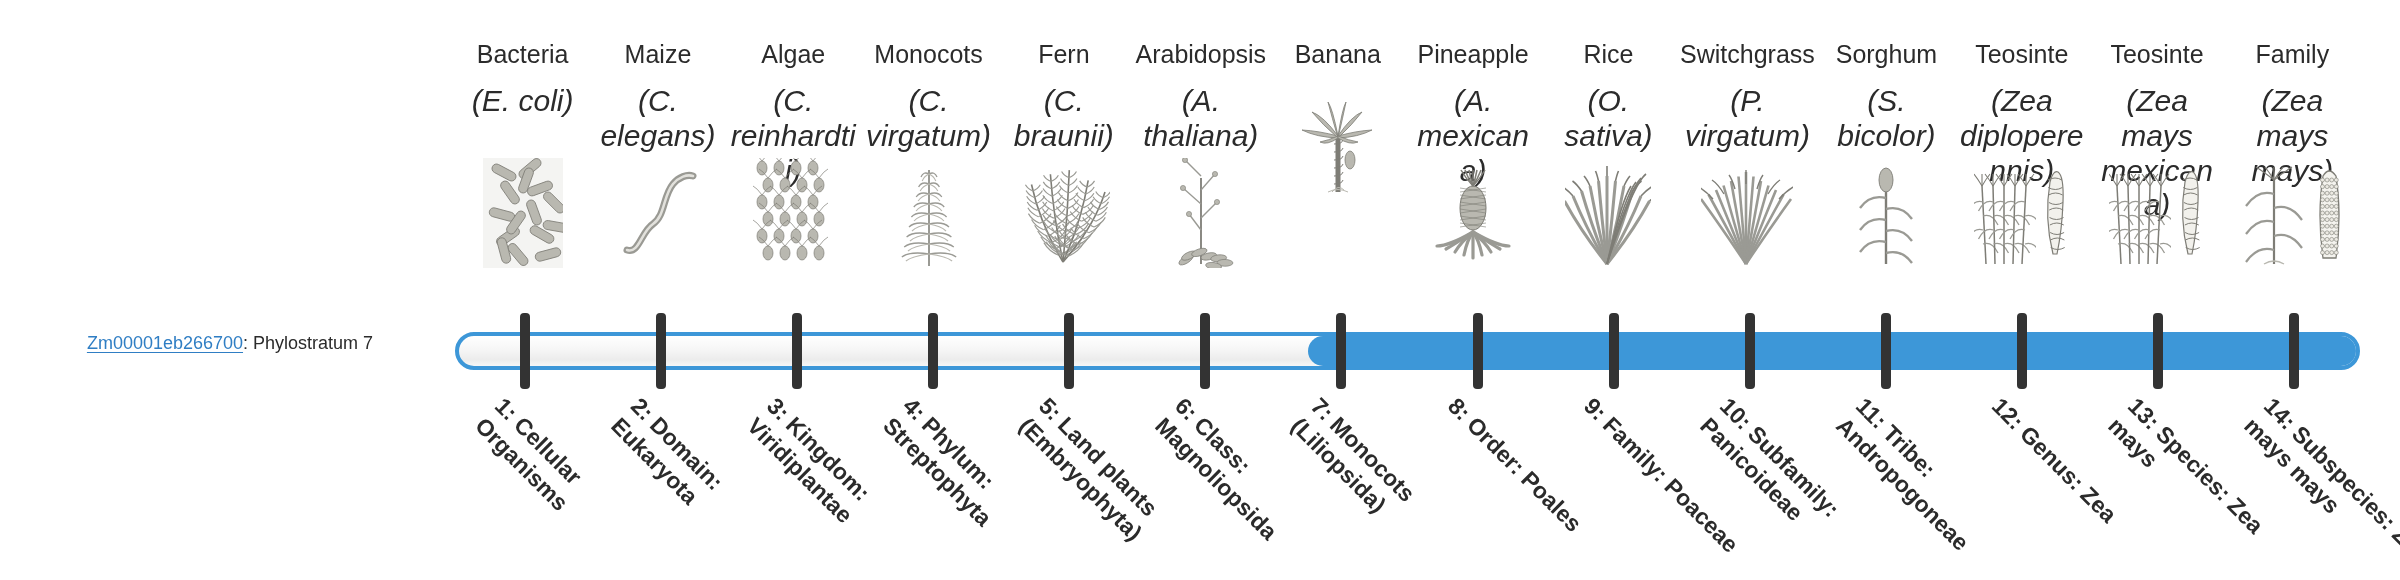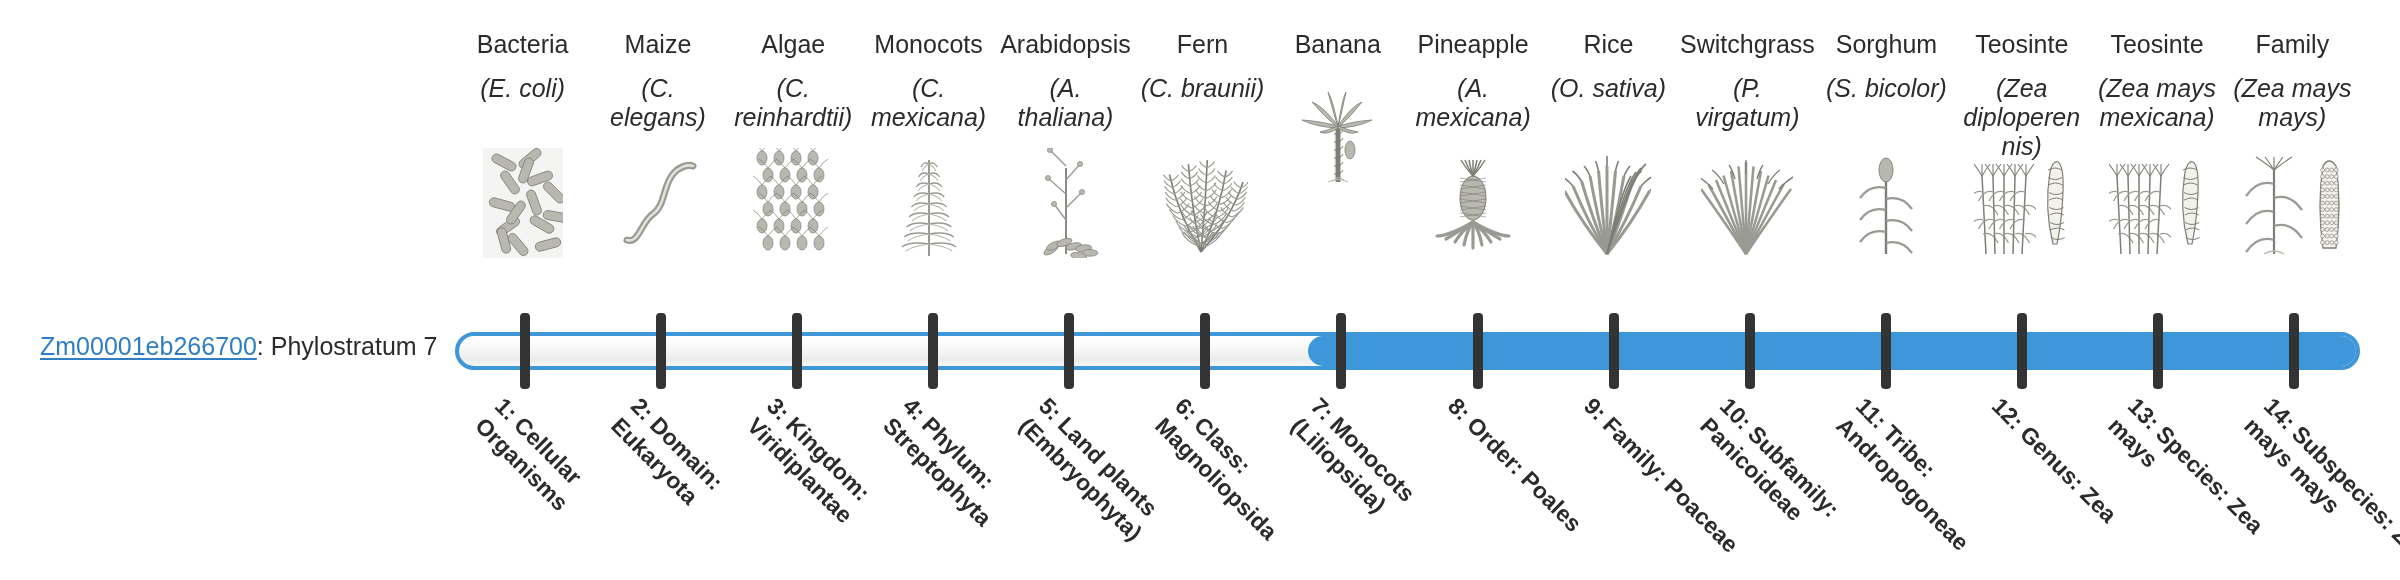--- a/index.html
+++ b/index.html
@@ -16,38 +16,38 @@
     height: 580px;
     background: #ffffff;
   }
 
   
   #gene-label {
     position: absolute;
     left: 40px;
     top: 334px;
     width: 380px;
-    text-align: left;
-    font-size: 25px;
+    text-align: center;
+    font-size: 18px;
     color: #2b2b2b;
     white-space: nowrap;
     line-height: 1;
   }
   #gene-label .gene-id {
     color: #2f7ec4;
     text-decoration: underline;
     text-underline-offset: 3px;
     cursor: pointer;
   }
 
   
   #columns {
     position: absolute;
     left: 455px;
-    top: 30px;
+    top: 40px;
     width: 1905px;
     height: 270px;
     display: grid;
     grid-template-columns: repeat(14, 1fr);
   }
   .col {
     position: relative;
     display: flex;
     flex-direction: column;
     align-items: center;
@@ -55,21 +55,21 @@
   }
   .common-name {
     font-size: 25px;
     color: #2b2b2b;
     line-height: 1.18;
     text-align: center;
     height: 32px;
   }
   .sci-name {
     margin-top: 12px;
-    font-size: 25px;
+    font-size: 30px;
     font-style: italic;
     color: #2b2b2b;
     line-height: 1.16;
     text-align: center;
     height: 62px;
     word-break: break-word;
   }
   .art {
     margin-top: 4px;
     height: 118px;
@@ -243,21 +243,21 @@
             <path d="M33 88 q -5 -7, -9 -9 M33 88 q 5 -7, 9 -9" fill="none" stroke="#7e7d76" stroke-width="0.7"></path>
             <ellipse cx="50" cy="95" rx="5" ry="7" fill="#b9b8b0" stroke="#7e7d76" stroke-width="0.7"></ellipse>
             <path d="M50 88 q -5 -7, -9 -9 M50 88 q 5 -7, 9 -9" fill="none" stroke="#7e7d76" stroke-width="0.7"></path>
             <ellipse cx="67" cy="95" rx="5" ry="7" fill="#b9b8b0" stroke="#7e7d76" stroke-width="0.7"></ellipse>
             <path d="M67 88 q -5 -7, -9 -9 M67 88 q 5 -7, 9 -9" fill="none" stroke="#7e7d76" stroke-width="0.7"></path>
           </svg>
         </div>
       </div>
       <div class="col">
         <div class="common-name">Monocots</div>
-        <div class="sci-name">(C. mexicana)</div>
+        <div class="sci-name">(C. virgatum)</div>
         <div class="art">
           <svg width="80" height="110" viewBox="0 0 80 110">
             <path d="M40 108 L40 12" stroke="#9a9a94" stroke-width="2"></path>
             <path d="M40 16 q -5.6 -3, -8 3" fill="none" stroke="#9a9a94" stroke-width="1.3"></path>
             <path d="M40 16 q -4.8 2, -6.8 7" fill="none" stroke="#b9b8b0" stroke-width="1.1"></path>
             <path d="M40 16 q 5.6 -3, 8 3" fill="none" stroke="#9a9a94" stroke-width="1.3"></path>
             <path d="M40 16 q 4.8 2, 6.8 7" fill="none" stroke="#b9b8b0" stroke-width="1.1"></path>
             <path d="M40 26 q -7.279999999999999 -3, -10.4 3" fill="none" stroke="#9a9a94" stroke-width="1.3"></path>
             <path d="M40 26 q -6.24 2, -8.84 7" fill="none" stroke="#b9b8b0" stroke-width="1.1"></path>
             <path d="M40 26 q 7.279999999999999 -3, 10.4 3" fill="none" stroke="#9a9a94" stroke-width="1.3"></path>
@@ -283,46 +283,20 @@
             <path d="M40 76 q 15.679999999999998 -3, 22.4 3" fill="none" stroke="#9a9a94" stroke-width="1.3"></path>
             <path d="M40 76 q 13.44 2, 19.04 7" fill="none" stroke="#b9b8b0" stroke-width="1.1"></path>
             <path d="M40 86 q -17.36 -3, -24.8 3" fill="none" stroke="#9a9a94" stroke-width="1.3"></path>
             <path d="M40 86 q -14.879999999999999 2, -21.08 7" fill="none" stroke="#b9b8b0" stroke-width="1.1"></path>
             <path d="M40 86 q 17.36 -3, 24.8 3" fill="none" stroke="#9a9a94" stroke-width="1.3"></path>
             <path d="M40 86 q 14.879999999999999 2, 21.08 7" fill="none" stroke="#b9b8b0" stroke-width="1.1"></path>
             <path d="M40 96 q -19.04 -3, -27.2 3" fill="none" stroke="#9a9a94" stroke-width="1.3"></path>
             <path d="M40 96 q -16.32 2, -23.119999999999997 7" fill="none" stroke="#b9b8b0" stroke-width="1.1"></path>
             <path d="M40 96 q 19.04 -3, 27.2 3" fill="none" stroke="#9a9a94" stroke-width="1.3"></path>
             <path d="M40 96 q 16.32 2, 23.119999999999997 7" fill="none" stroke="#b9b8b0" stroke-width="1.1"></path>
-          </svg>
-        </div>
-      </div>
-      <div class="col">
-        <div class="common-name">Arabidopsis</div>
-        <div class="sci-name">(A. thaliana)</div>
-        <div class="art">
-          <svg width="84" height="110" viewBox="0 0 84 110">
-            <path d="M42 106 L42 20" stroke="#7e7d76" stroke-width="1.8"></path>
-            <path d="M42 18 q -8 -8, -16 -16" fill="none" stroke="#9a9a94" stroke-width="1.4"></path>
-            <circle cx="26" cy="2" r="2.6" fill="#b9b8b0" stroke="#7e7d76" stroke-width="0.6"></circle>
-            <path d="M42 32 q 7 -8, 14 -16" fill="none" stroke="#9a9a94" stroke-width="1.4"></path>
-            <circle cx="56" cy="16" r="2.6" fill="#b9b8b0" stroke="#7e7d76" stroke-width="0.6"></circle>
-            <path d="M42 46 q -9 -8, -18 -16" fill="none" stroke="#9a9a94" stroke-width="1.4"></path>
-            <circle cx="24" cy="30" r="2.6" fill="#b9b8b0" stroke="#7e7d76" stroke-width="0.6"></circle>
-            <path d="M42 60 q 8 -8, 16 -16" fill="none" stroke="#9a9a94" stroke-width="1.4"></path>
-            <circle cx="58" cy="44" r="2.6" fill="#b9b8b0" stroke="#7e7d76" stroke-width="0.6"></circle>
-            <path d="M42 72 q -6 -8, -12 -16" fill="none" stroke="#9a9a94" stroke-width="1.4"></path>
-            <circle cx="30" cy="56" r="2.6" fill="#b9b8b0" stroke="#7e7d76" stroke-width="0.6"></circle>
-            <ellipse cx="26.964918067425465" cy="101.81107108271571" rx="8" ry="3.4" fill="#b9b8b0" stroke="#7e7d76" stroke-width="0.7" transform="rotate(-32 26.964918067425465 101.81107108271571)"></ellipse>
-            <ellipse cx="29.963699536959034" cy="97.61091591962166" rx="8" ry="3.4" fill="#b9b8b0" stroke="#7e7d76" stroke-width="0.7" transform="rotate(-25.400000000000002 29.963699536959034 97.61091591962166)"></ellipse>
-            <ellipse cx="40.32584463014099" cy="94.42338511750569" rx="8" ry="3.4" fill="#b9b8b0" stroke="#7e7d76" stroke-width="0.7" transform="rotate(-18.8 40.32584463014099 94.42338511750569)"></ellipse>
-            <ellipse cx="49.756953923941396" cy="98.40243387430786" rx="8" ry="3.4" fill="#b9b8b0" stroke="#7e7d76" stroke-width="0.7" transform="rotate(-12.200000000000001 49.756953923941396 98.40243387430786)"></ellipse>
-            <ellipse cx="59.658951857178536" cy="100.24422749771287" rx="8" ry="3.4" fill="#b9b8b0" stroke="#7e7d76" stroke-width="0.7" transform="rotate(-5.6000000000000005 59.658951857178536 100.24422749771287)"></ellipse>
-            <ellipse cx="65.90867275420189" cy="104.83669513037752" rx="8" ry="3.4" fill="#b9b8b0" stroke="#7e7d76" stroke-width="0.7" transform="rotate(1 65.90867275420189 104.83669513037752)"></ellipse>
-            <ellipse cx="54.60817205770755" cy="107.9402334420842" rx="8" ry="3.4" fill="#b9b8b0" stroke="#7e7d76" stroke-width="0.7" transform="rotate(7.6000000000000005 54.60817205770755 107.9402334420842)"></ellipse>
           </svg>
         </div>
       </div>
       <div class="col">
         <div class="common-name">Fern</div>
         <div class="sci-name">(C. braunii)</div>
         <div class="art">
           <svg width="92" height="110" viewBox="0 0 92 110">
             <path d="M45 104 Q 21.75 65.25, 13.5 26.5" fill="none" stroke="#7e7d76" stroke-width="1.6"></path>
             <path d="M41.125 97.54166666666667 q -10.653999999999998 -4.566, -15.219999999999999 -12.937" fill="none" stroke="#9a9a94" stroke-width="1.15"></path>
@@ -436,20 +410,46 @@
             <path d="M81.5 51.5 q -6.286 -2.694, -8.98 -7.633" fill="none" stroke="#9a9a94" stroke-width="1.15"></path>
             <path d="M81.5 51.5 q 6.286 -2.694, 8.98 -7.633" fill="none" stroke="#9a9a94" stroke-width="1.15"></path>
             <path d="M83.33333333333333 45.666666666666664 q -5.739999999999999 -2.4599999999999995, -8.2 -6.969999999999999" fill="none" stroke="#9a9a94" stroke-width="1.15"></path>
             <path d="M83.33333333333333 45.666666666666664 q 5.739999999999999 -2.4599999999999995, 8.2 -6.969999999999999" fill="none" stroke="#9a9a94" stroke-width="1.15"></path>
             <path d="M85.16666666666667 39.83333333333334 q -5.194 -2.226, -7.420000000000001 -6.307" fill="none" stroke="#9a9a94" stroke-width="1.15"></path>
             <path d="M85.16666666666667 39.83333333333334 q 5.194 -2.226, 7.420000000000001 -6.307" fill="none" stroke="#9a9a94" stroke-width="1.15"></path>
           </svg>
         </div>
       </div>
       <div class="col">
+        <div class="common-name">Arabidopsis</div>
+        <div class="sci-name">(A. thaliana)</div>
+        <div class="art">
+          <svg width="84" height="110" viewBox="0 0 84 110">
+            <path d="M42 106 L42 20" stroke="#7e7d76" stroke-width="1.8"></path>
+            <path d="M42 18 q -8 -8, -16 -16" fill="none" stroke="#9a9a94" stroke-width="1.4"></path>
+            <circle cx="26" cy="2" r="2.6" fill="#b9b8b0" stroke="#7e7d76" stroke-width="0.6"></circle>
+            <path d="M42 32 q 7 -8, 14 -16" fill="none" stroke="#9a9a94" stroke-width="1.4"></path>
+            <circle cx="56" cy="16" r="2.6" fill="#b9b8b0" stroke="#7e7d76" stroke-width="0.6"></circle>
+            <path d="M42 46 q -9 -8, -18 -16" fill="none" stroke="#9a9a94" stroke-width="1.4"></path>
+            <circle cx="24" cy="30" r="2.6" fill="#b9b8b0" stroke="#7e7d76" stroke-width="0.6"></circle>
+            <path d="M42 60 q 8 -8, 16 -16" fill="none" stroke="#9a9a94" stroke-width="1.4"></path>
+            <circle cx="58" cy="44" r="2.6" fill="#b9b8b0" stroke="#7e7d76" stroke-width="0.6"></circle>
+            <path d="M42 72 q -6 -8, -12 -16" fill="none" stroke="#9a9a94" stroke-width="1.4"></path>
+            <circle cx="30" cy="56" r="2.6" fill="#b9b8b0" stroke="#7e7d76" stroke-width="0.6"></circle>
+            <ellipse cx="26.964918067425465" cy="101.81107108271571" rx="8" ry="3.4" fill="#b9b8b0" stroke="#7e7d76" stroke-width="0.7" transform="rotate(-32 26.964918067425465 101.81107108271571)"></ellipse>
+            <ellipse cx="29.963699536959034" cy="97.61091591962166" rx="8" ry="3.4" fill="#b9b8b0" stroke="#7e7d76" stroke-width="0.7" transform="rotate(-25.400000000000002 29.963699536959034 97.61091591962166)"></ellipse>
+            <ellipse cx="40.32584463014099" cy="94.42338511750569" rx="8" ry="3.4" fill="#b9b8b0" stroke="#7e7d76" stroke-width="0.7" transform="rotate(-18.8 40.32584463014099 94.42338511750569)"></ellipse>
+            <ellipse cx="49.756953923941396" cy="98.40243387430786" rx="8" ry="3.4" fill="#b9b8b0" stroke="#7e7d76" stroke-width="0.7" transform="rotate(-12.200000000000001 49.756953923941396 98.40243387430786)"></ellipse>
+            <ellipse cx="59.658951857178536" cy="100.24422749771287" rx="8" ry="3.4" fill="#b9b8b0" stroke="#7e7d76" stroke-width="0.7" transform="rotate(-5.6000000000000005 59.658951857178536 100.24422749771287)"></ellipse>
+            <ellipse cx="65.90867275420189" cy="104.83669513037752" rx="8" ry="3.4" fill="#b9b8b0" stroke="#7e7d76" stroke-width="0.7" transform="rotate(1 65.90867275420189 104.83669513037752)"></ellipse>
+            <ellipse cx="54.60817205770755" cy="107.9402334420842" rx="8" ry="3.4" fill="#b9b8b0" stroke="#7e7d76" stroke-width="0.7" transform="rotate(7.6000000000000005 54.60817205770755 107.9402334420842)"></ellipse>
+          </svg>
+        </div>
+      </div>
+      <div class="col">
         <div class="common-name">Banana</div>
         <div class="art">
           <svg width="80" height="110" viewBox="0 0 80 110">
             <path d="M40 108 L40 52" stroke="#7e7d76" stroke-width="5"></path>
             <path d="M36 100 q 8 0, 9 -4" fill="none" stroke="#7e7d76" stroke-width="1"></path>
             <path d="M36 92 q 8 0, 9 -4" fill="none" stroke="#7e7d76" stroke-width="1"></path>
             <path d="M36 84 q 8 0, 9 -4" fill="none" stroke="#7e7d76" stroke-width="1"></path>
             <path d="M36 76 q 8 0, 9 -4" fill="none" stroke="#7e7d76" stroke-width="1"></path>
             <path d="M36 68 q 8 0, 9 -4" fill="none" stroke="#7e7d76" stroke-width="1"></path>
             <path d="M36 60 q 8 0, 9 -4" fill="none" stroke="#7e7d76" stroke-width="1"></path>

